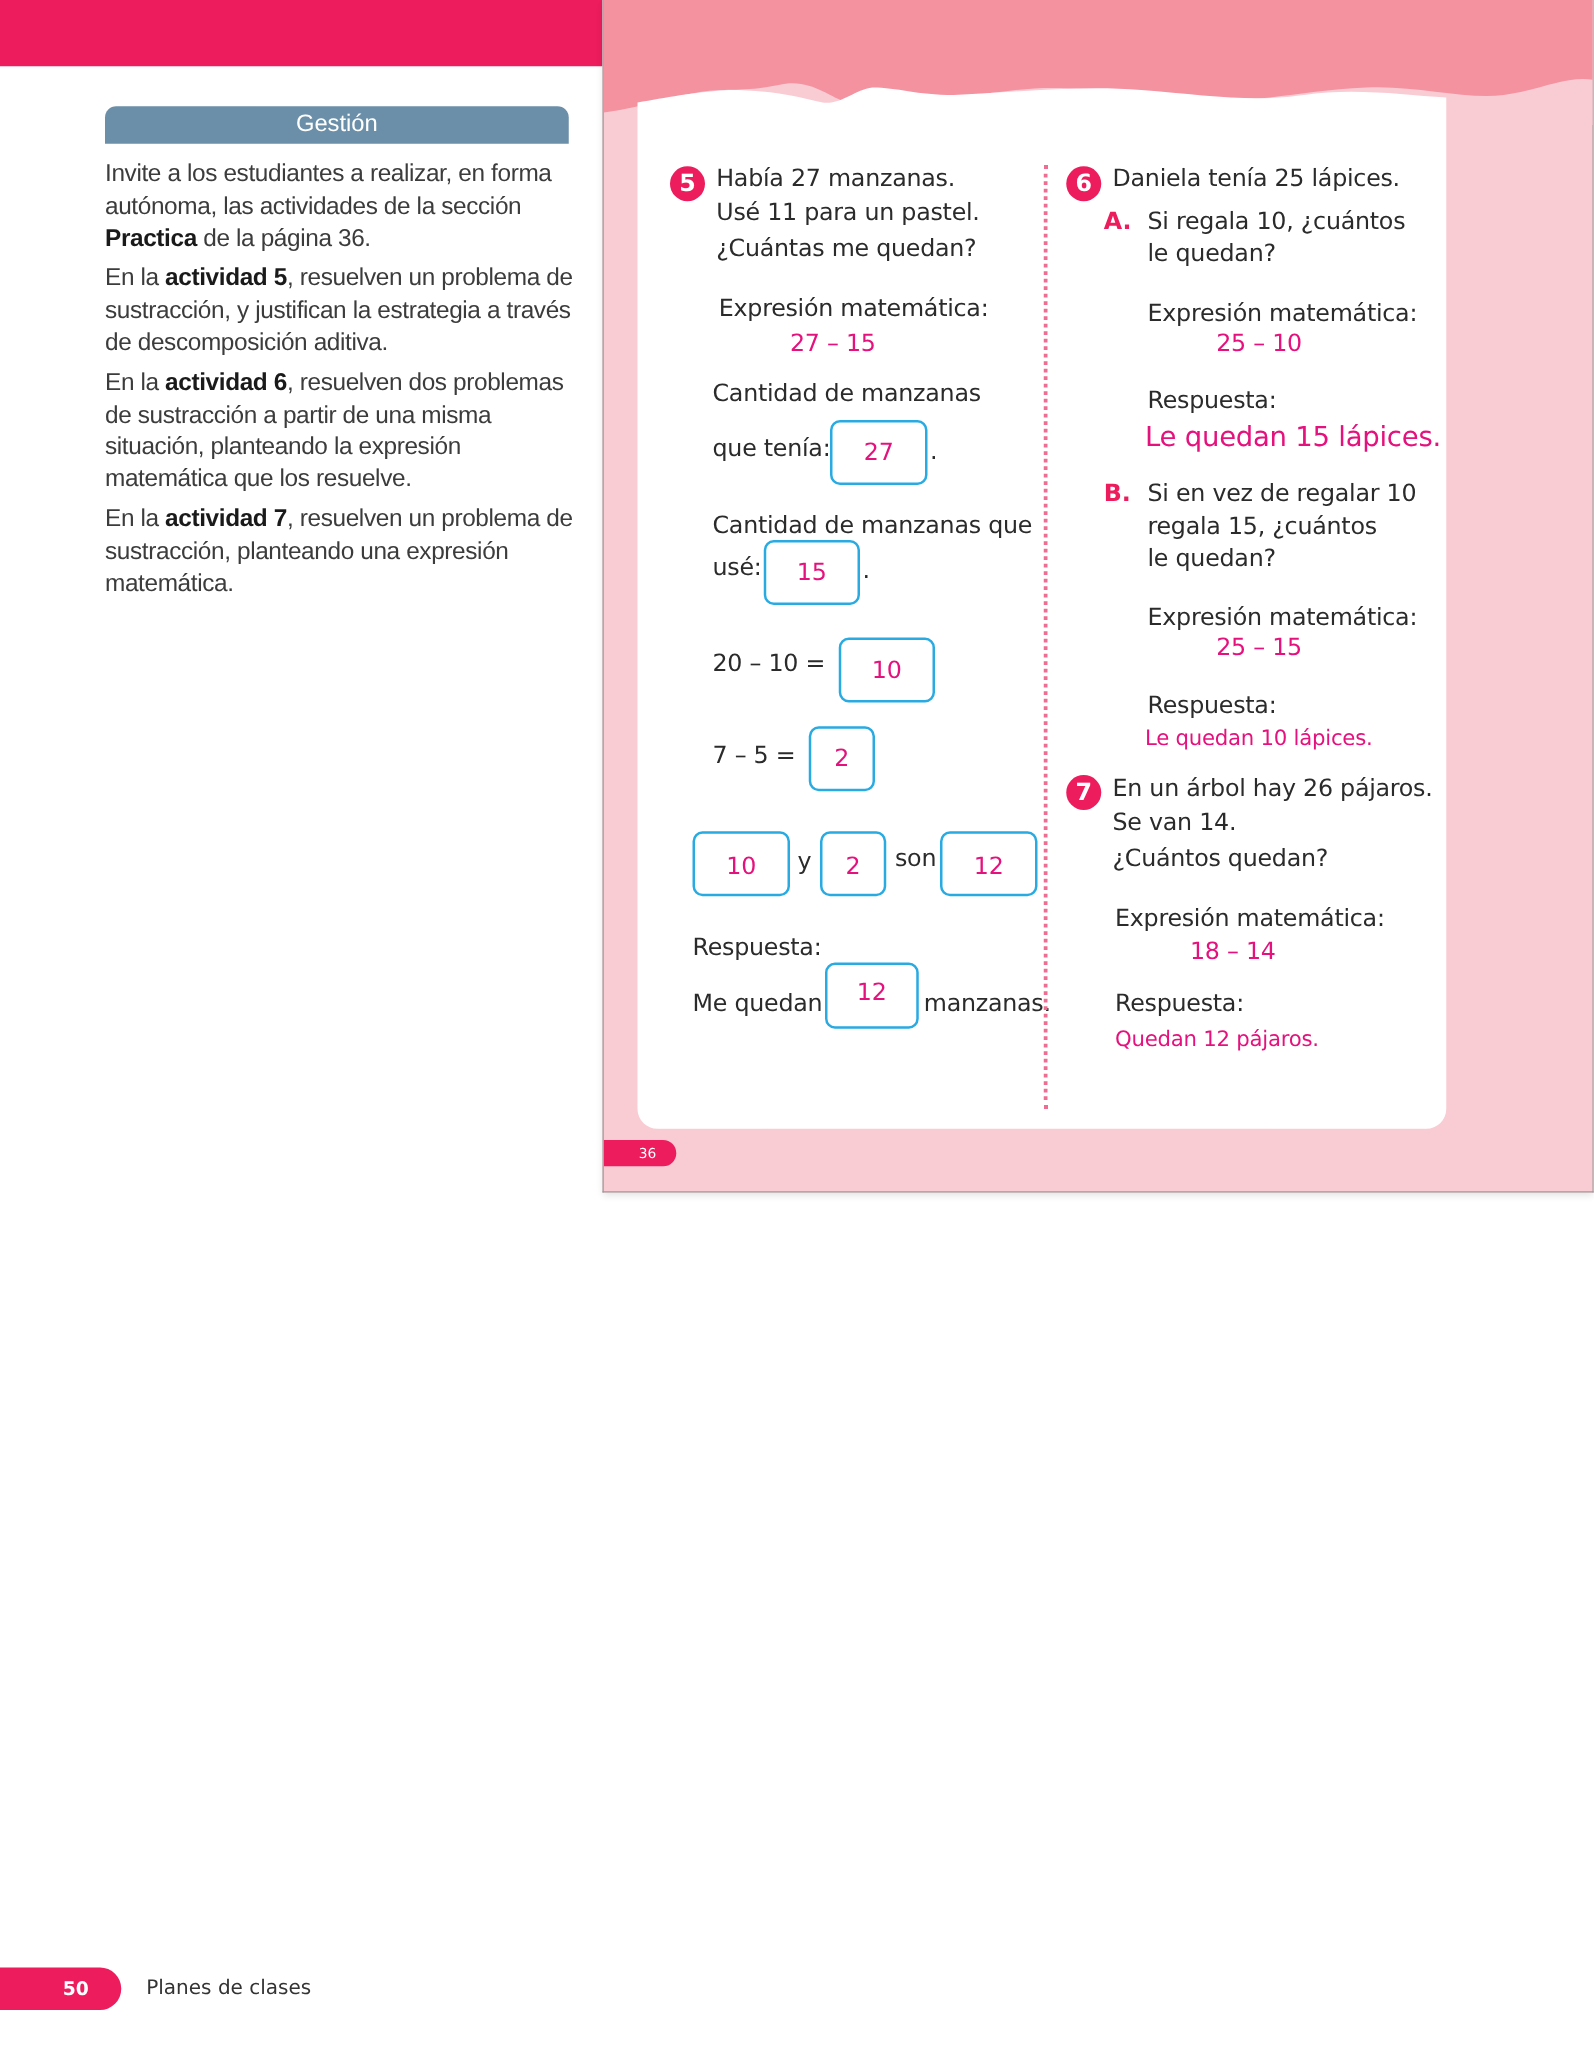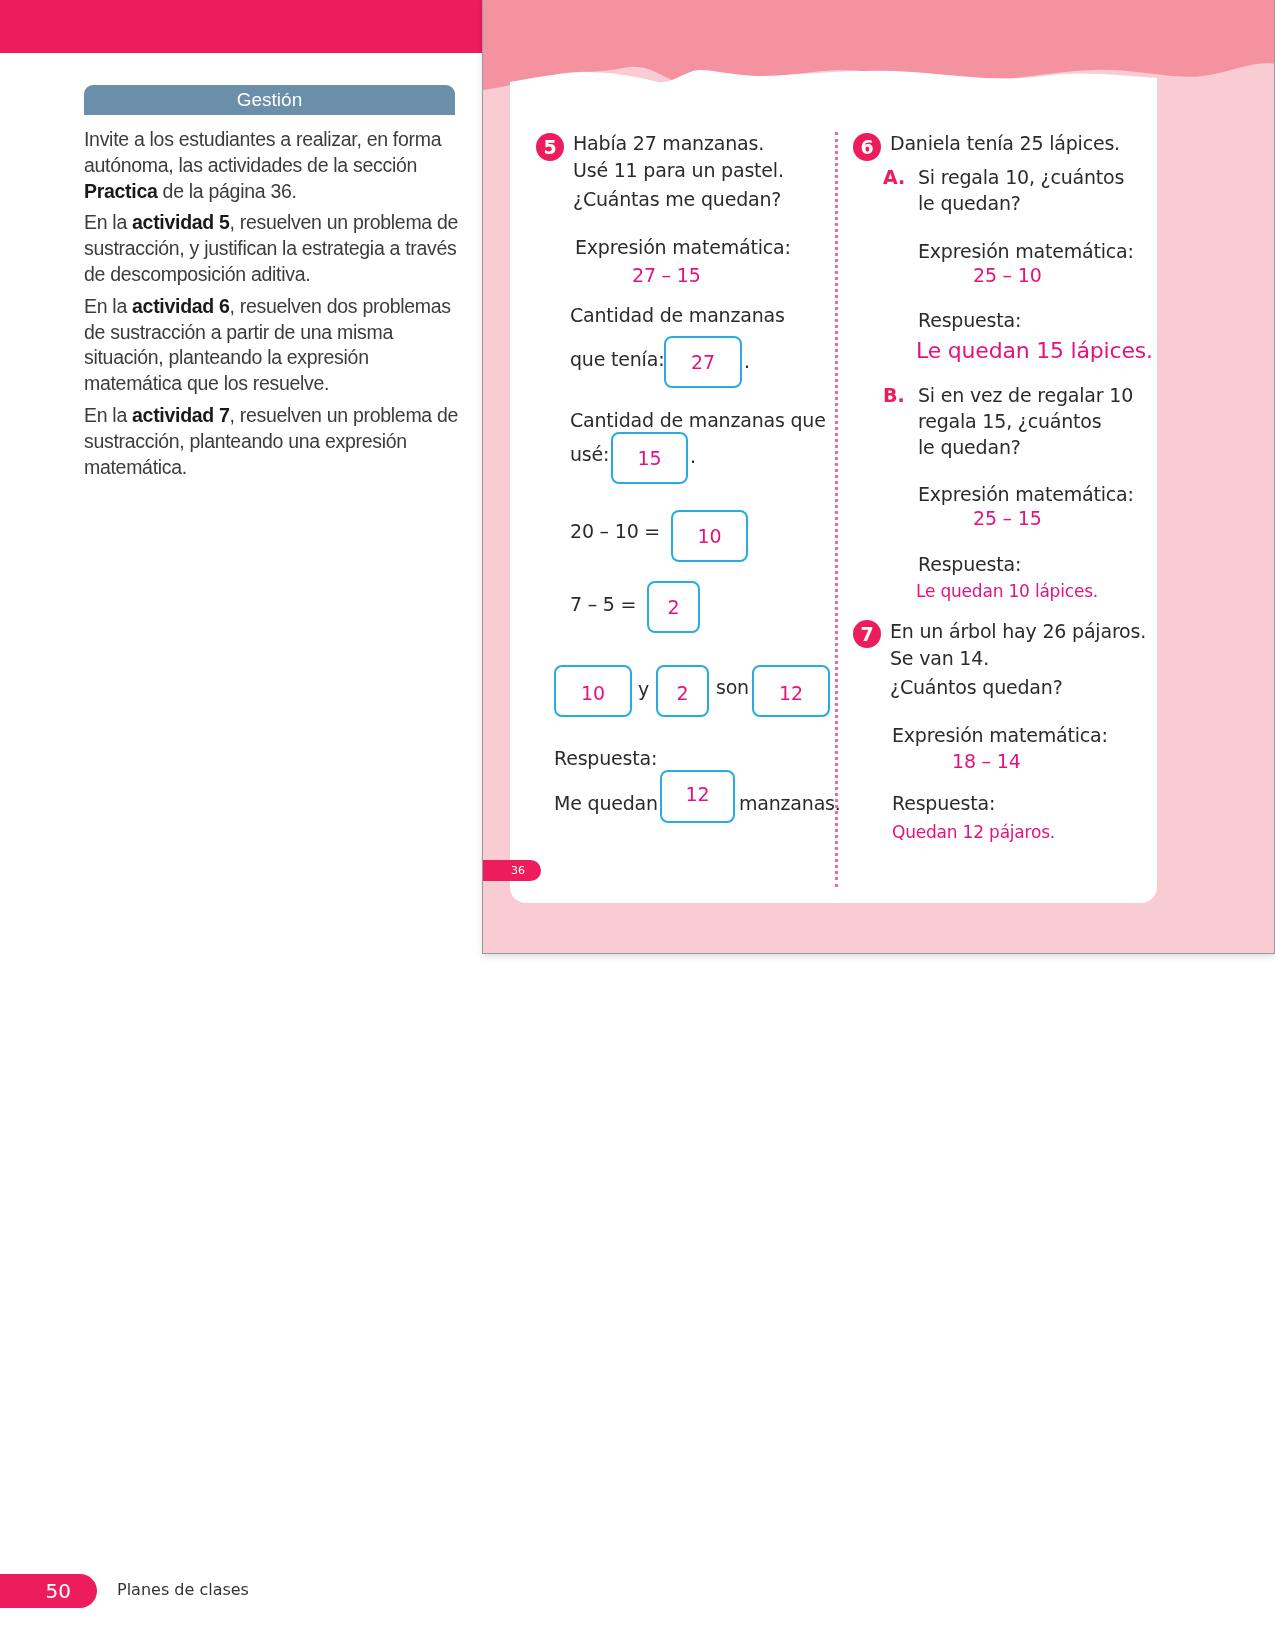--- a/index.html
+++ b/index.html
@@ -17,34 +17,34 @@
     .guide { position: absolute; left: 84px; top: 127px; width: 380px;
       font-family: "Liberation Sans", sans-serif; font-size: 19.5px; line-height: 25.8px; color: #3c3c3c; letter-spacing: -0.3px; }
     .guide p { margin-bottom: 6px; }
     .guide b { color: #1a1a1a; }
 
     
     .book-page { position: absolute; left: 482px; top: 0; width: 793px; height: 954px;
       background: #f9ccd4; border: 1px solid #9a9a9a; border-top: none; box-shadow: 0 3px 6px rgba(0,0,0,0.12); overflow: hidden; }
     .wave-svg { position: absolute; left: 0; top: 0; }
     .inner-card { position: absolute; left: 27px; top: 92px; width: 647px; height: 811px; background: #fff; border-radius: 0 0 16px 16px; }
-    .page-num-tab { position: absolute; left: 0; top: 860px; width: 58px; height: 21px; background: #ec1c5d;
+    .page-num-tab { position: absolute; left: 0; top: 912px; width: 58px; height: 21px; background: #ec1c5d;
       border-radius: 0 11px 11px 0; color: #fff; font-size: 11px; text-align: center; line-height: 21px; padding-left: 12px; }
 
     .hw { font-family: "DejaVu Sans", sans-serif; font-size: 19px; color: #2b2b2b; position: absolute; white-space: nowrap; letter-spacing: -0.2px; }
     .ans { color: #e5127d; }
     .num-badge { position: absolute; width: 28px; height: 28px; border-radius: 50%; background: #ec1c5d; color: #fff;
       font-weight: bold; font-size: 19px; text-align: center; line-height: 28px; }
     .letter { position: absolute; color: #ec1c5d; font-weight: bold; font-size: 19px; }
     .box { position: absolute; border: 2px solid #29abe2; border-radius: 8px; background: #fff;
       color: #e5127d; font-size: 19px; text-align: center; }
     .divider { position: absolute; left: 352px; top: 132px; width: 0; height: 755px; border-left: 3px dotted #ee6d93; }
 
     .footer-tab { position: absolute; left: 0; top: 1574px; width: 97px; height: 34px; background: #ec1c5d;
-      border-radius: 0 17px 17px 0; color: #fff; font-size: 20px; line-height: 34px; text-align: right; padding-right: 26px; }
+      border-radius: 0 17px 17px 0; color: #fff; font-size: 15px; line-height: 34px; text-align: right; padding-right: 26px; font-weight: bold; }
     .footer-text { position: absolute; left: 117px; top: 1580px; font-size: 16px; color: #333; }
   </style>
 </head>
 <body>
 
 <div class="top-band"></div>
 
 <div class="gestion-header">Gestión</div>
 <div class="guide">
   <p><span>Invite a los estudiantes a realizar, en forma autónoma, las actividades de la sección </span><b>Practica</b><span> de la página 36.</span></p>

